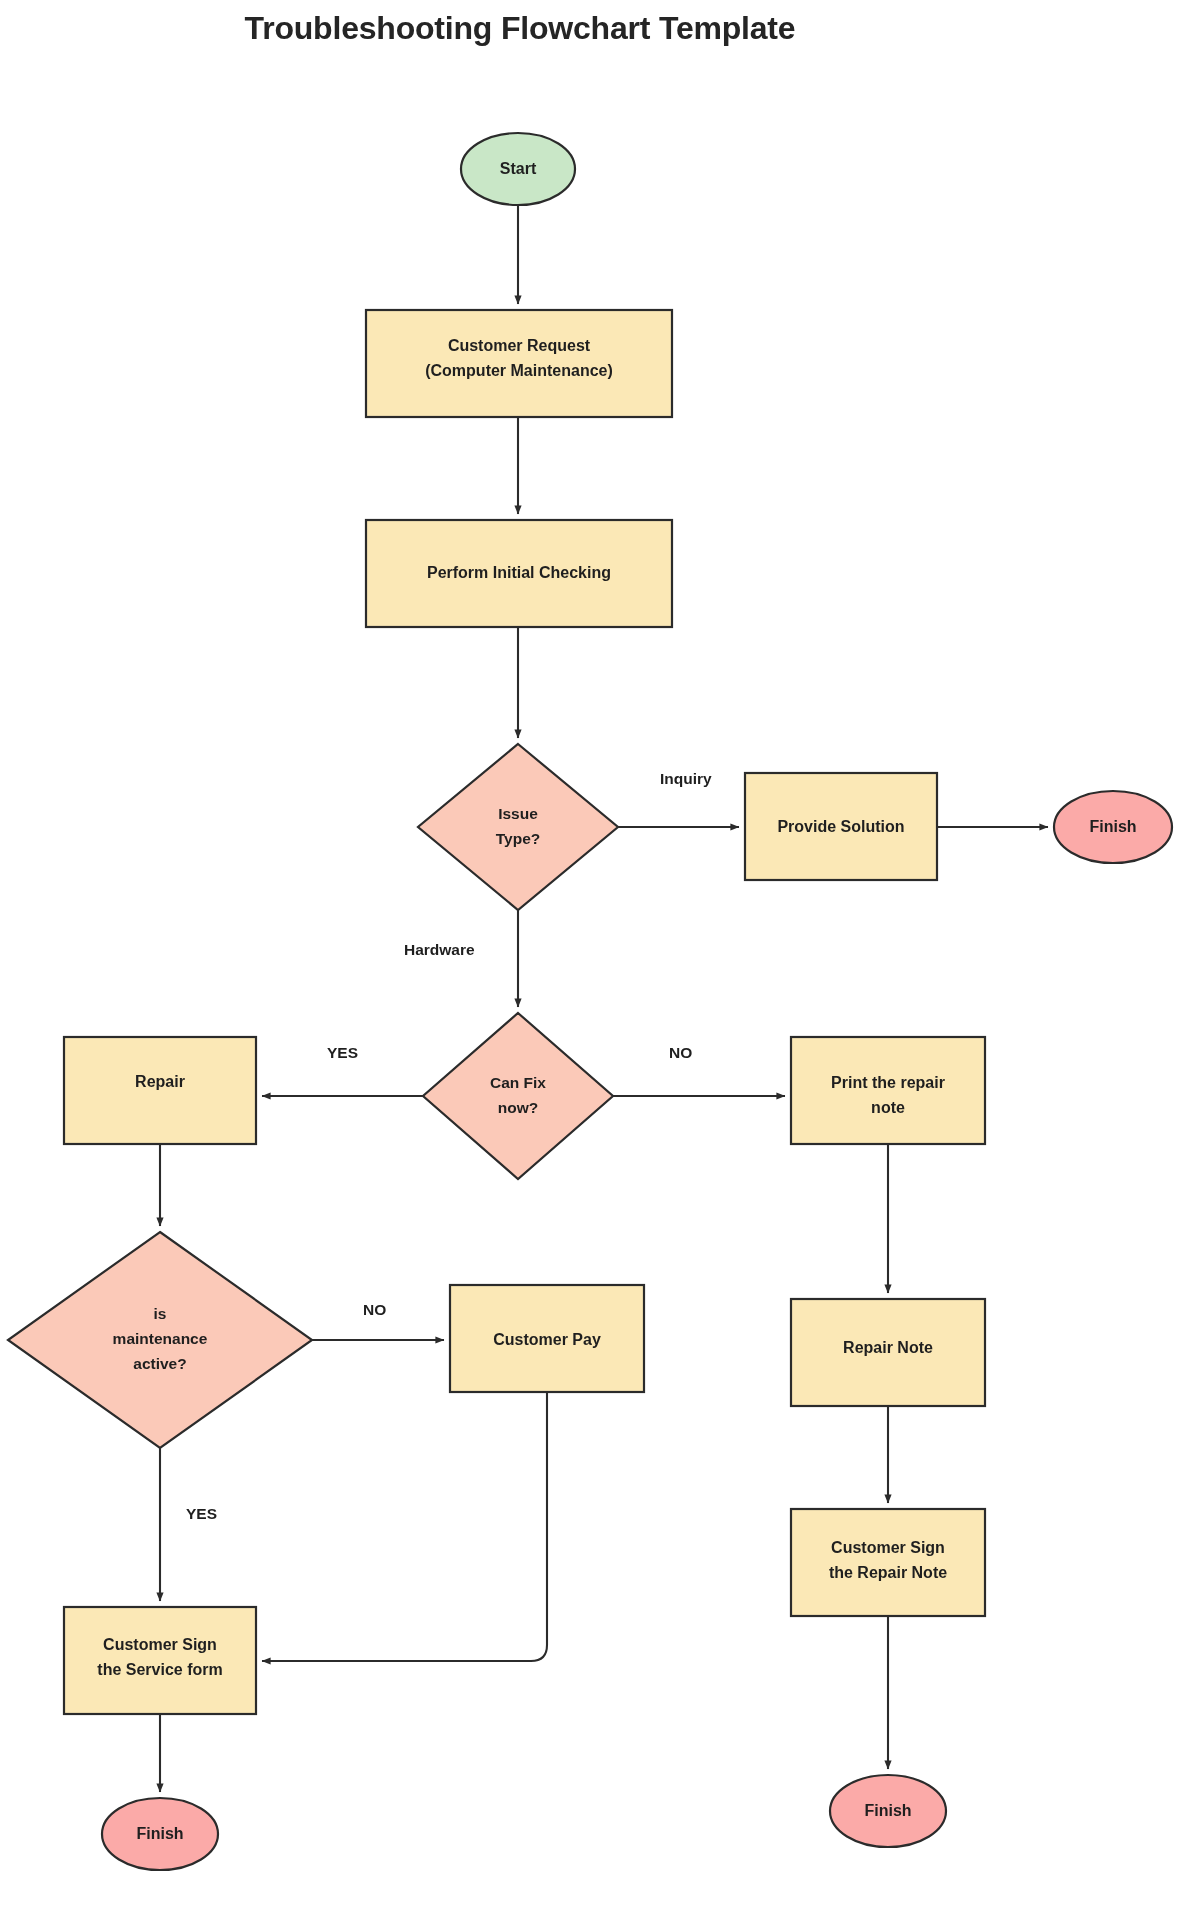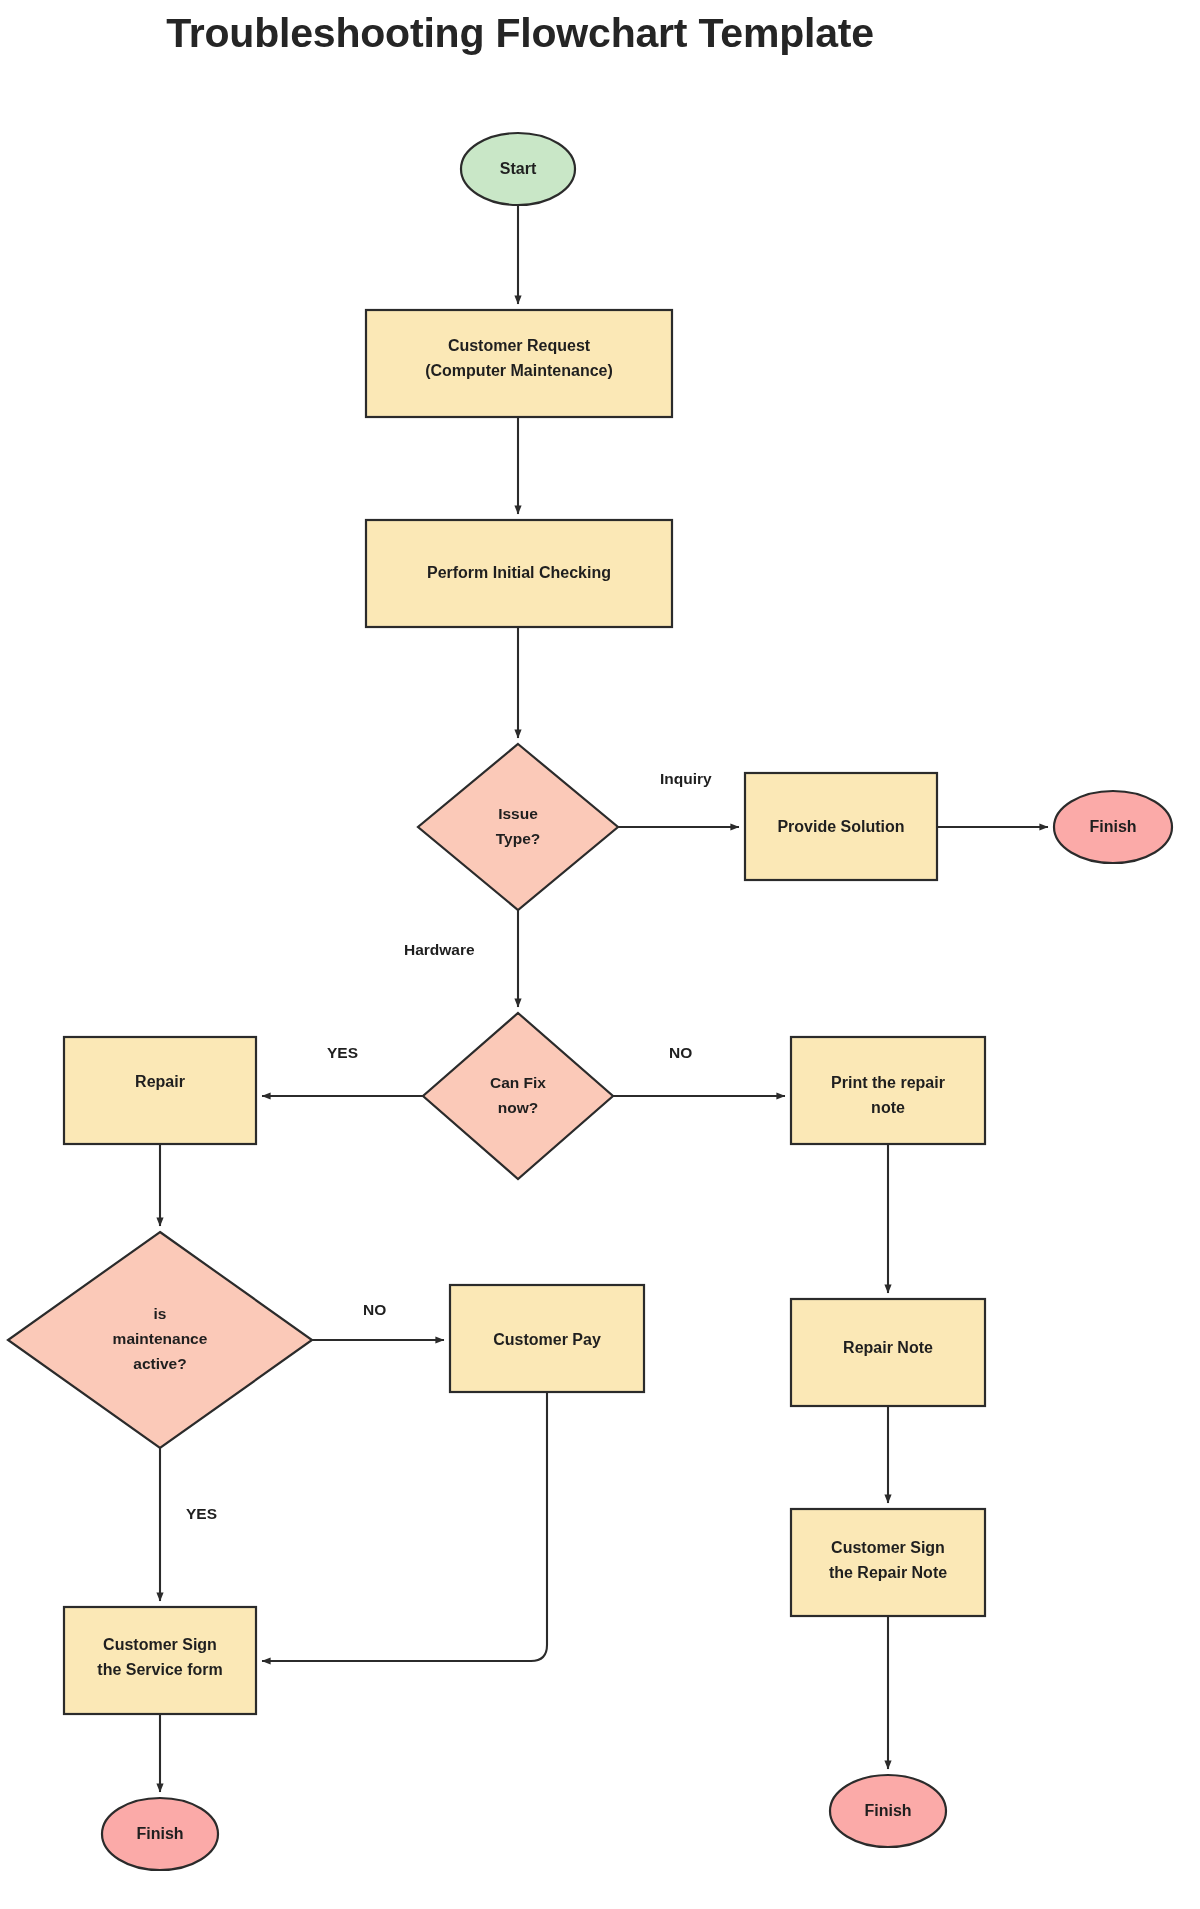--- a/index.html
+++ b/index.html
@@ -13,21 +13,21 @@
     font-family: "Liberation Sans", sans-serif;
     position: relative;
     overflow: hidden;
   }
   #page-title {
     position: absolute;
     top: 10px;
     left: 0;
     width: 1040px;
     text-align: center;
-    font-size: 41px;
+    font-size: 32px;
     font-weight: bold;
     color: #252525;
     letter-spacing: -0.2px;
   }
   #flow-canvas {
     position: absolute;
     top: 0;
     left: 0;
   }
   .node-shape {

